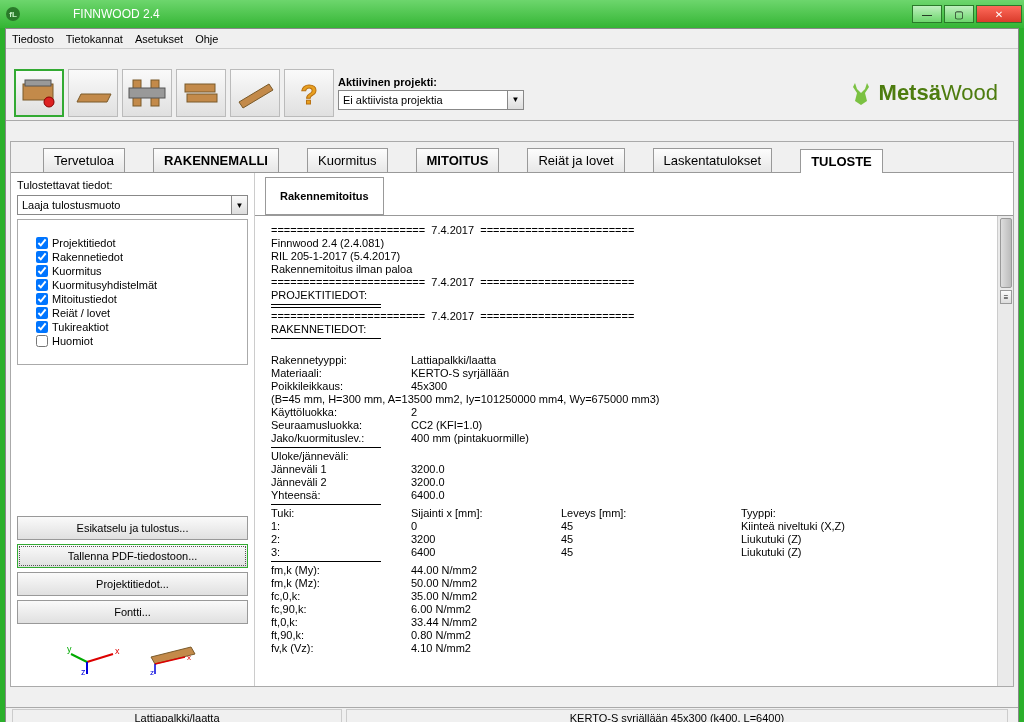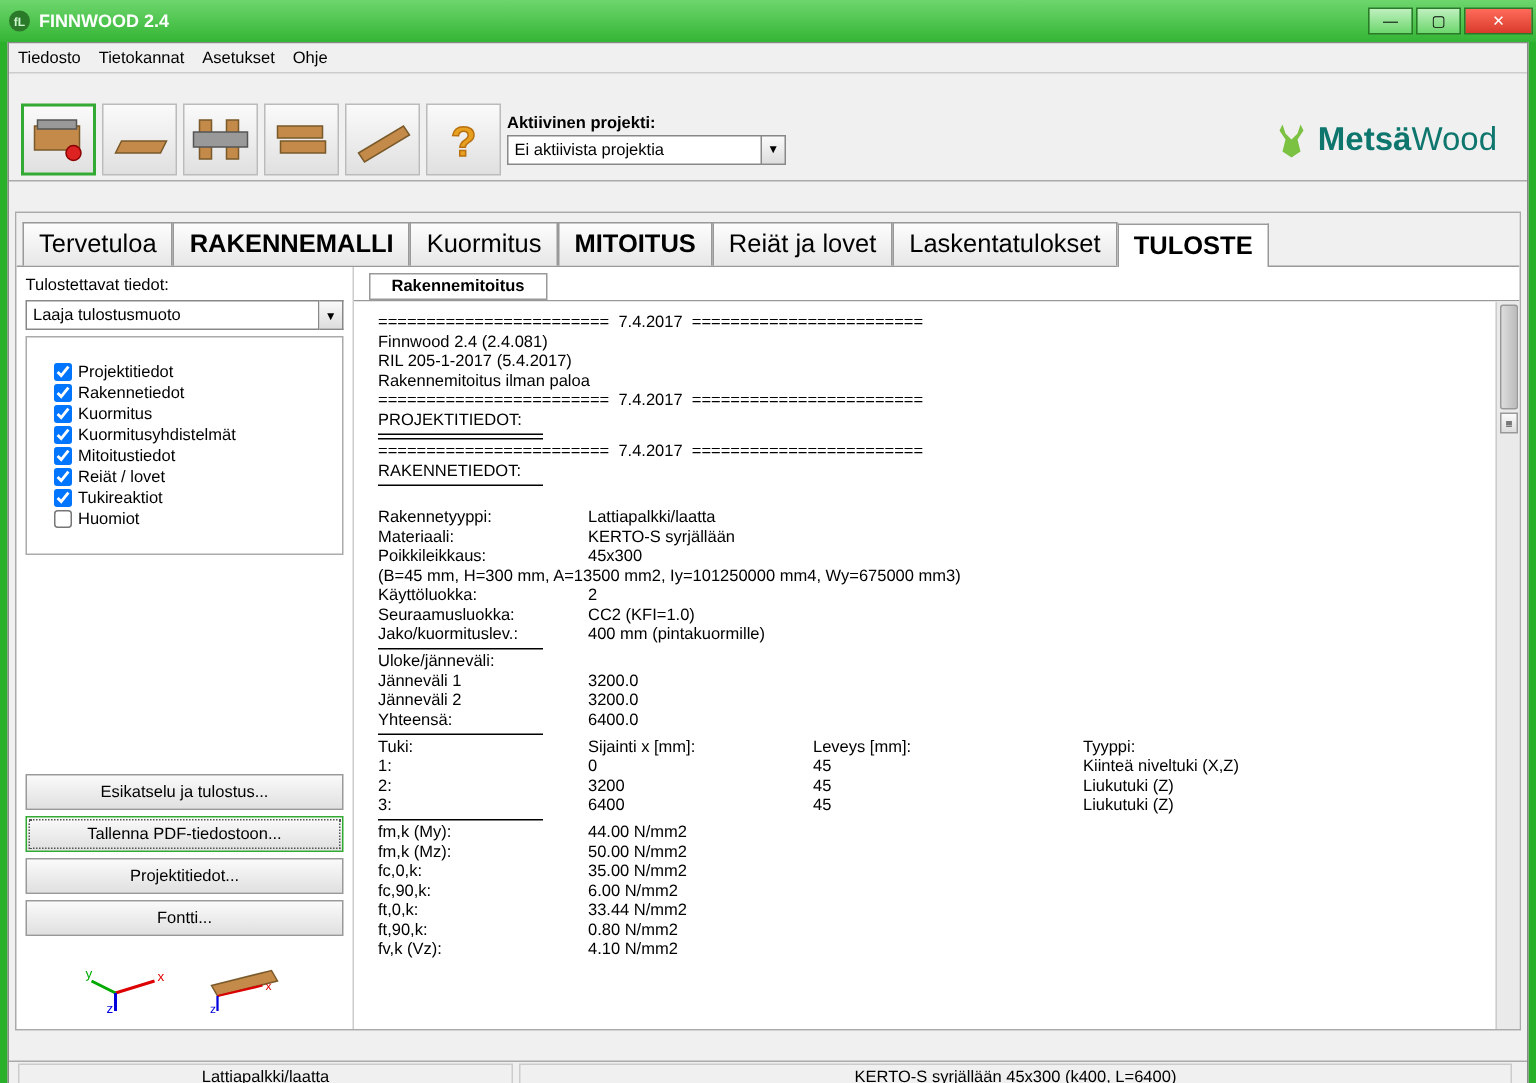--- a/index.html
+++ b/index.html
@@ -1,62 +1,62 @@
 <!DOCTYPE html>
 <html><head>
 <meta charset="utf-8">
 <style>
   * { box-sizing: border-box; margin: 0; padding: 0; }
   body { font-family: "Segoe UI", Tahoma, sans-serif; font-size: 11px; background: #2bb02b; width: 1024px; height: 722px; overflow: hidden; }
   .app-window { width: 1024px; height: 722px; background: #2bb02b; position: relative; }
   .title-bar { height: 28px; background: linear-gradient(to bottom, #6dd66d, #34b534); display: flex; align-items: center; padding-left: 6px; }
   .title-icon { width: 14px; height: 14px; background: #2a7a2a; border-radius: 50%; display: flex; align-items: center; justify-content: center; color: #cdf7cd; font-size: 8px; font-weight: bold; margin-right: 6px; }
-  .title-text { flex: 1; color: #fff; font-size: 12px; font-weight: bold; }
+  .title-text { flex: 1; color: #fff; font-size: 12px; font-weight: normal; margin-left: 47px; }
   .win-controls { display: flex; gap: 2px; padding-right: 2px; }
   .win-btn { width: 30px; height: 18px; border: 1px solid #2a7a2a; display: flex; align-items: center; justify-content: center; font-size: 10px; cursor: pointer; }
   .win-btn.min { background: linear-gradient(to bottom, #bff0bf, #6dd66d); }
   .win-btn.max { background: linear-gradient(to bottom, #bff0bf, #6dd66d); }
   .win-btn.close { background: linear-gradient(to bottom, #ff6b5b, #d93b2b); color: #fff; width: 46px; }
   .inner-frame { margin: 0 5px 5px 5px; height: calc(100% - 22px); background: #f0f0f0; border: 1px solid #888; display: flex; flex-direction: column; gap: 16px; }
   .menu-bar { height: 20px; display: flex; align-items: center; padding: 0 6px; gap: 12px; background: #f0f0f0; border-bottom: 1px solid #ccc; }
   .menu-item { color: #000; cursor: pointer; }
   .toolbar { height: 56px; background: #f0f0f0; display: flex; align-items: center; gap: 4px; padding: 2px 8px; border-bottom: 1px solid #aaa; }
   .tool-btn { width: 50px; height: 48px; border: 1px solid #bbb; background: linear-gradient(to bottom, #fafafa, #e0e0e0); display: flex; align-items: center; justify-content: center; cursor: pointer; }
   .tool-btn.active { border: 2px solid #33aa33; }
   .tool-btn svg { width: 40px; height: 38px; }
   .project-area { display: flex; flex-direction: column; justify-content: center; }
   .project-area label { font-weight: bold; font-size: 11px; margin-bottom: 2px; }
   .project-select { display: flex; align-items: flex-start; }
   .project-select input { height: 20px; width: 170px; border: 1px solid #888; padding: 0 4px; font-size: 11px; }
   .project-select .drop { width: 16px; height: 20px; border: 1px solid #888; border-left: none; background: linear-gradient(to bottom,#fafafa,#ddd); display:flex;align-items:center;justify-content:center;cursor:pointer;font-size:8px;}
   .logo-area { margin-left: auto; margin-right: 12px; display: flex; align-items: center; gap: 4px; }
   .logo-moose { width: 28px; height: 28px; }
-  .logo-text { font-family: Arial, sans-serif; font-size: 22px; font-weight: bold; color: #0f766e; }
+  .logo-text { font-family: Arial, sans-serif; font-size: 22px; font-weight: bold; color: #4d7c0f; }
   .content-area { flex: 1; background: #fff; margin: 4px; border: 1px solid #aaa; display: flex; flex-direction: column; overflow: hidden; }
   .main-tabs { display: flex; background: #f0f0f0; border-bottom: 1px solid #999; padding-top: 6px; padding-left: 4px; }
-  .main-tab { padding: 4px 10px; border: 1px solid #999; border-bottom: none; background: linear-gradient(to bottom,#fdfdfd,#e7e7e7); margin-right: 0; cursor: pointer; font-size: 17px; }
+  .main-tab { padding: 4px 10px; border: 1px solid #999; border-bottom: none; background: linear-gradient(to bottom,#fdfdfd,#e7e7e7); margin-right: 0; cursor: pointer; font-size: 13px; margin-left: 28px; }
   .main-tab.bold { font-weight: bold; }
   .main-tab.active { background: #fff; position: relative; top: 1px; }
   .content-body { flex: 1; display: flex; overflow: hidden; }
-  .sidebar { width: 225px; border-right: 1px solid #ccc; padding: 6px; display: flex; flex-direction: column; gap: 4px; }
+  .sidebar { width: 244px; border-right: 1px solid #ccc; padding: 6px; display: flex; flex-direction: column; gap: 4px; }
   .sidebar-label { font-size: 11px; }
   .sidebar-select { display:flex; }
   .sidebar-select input { flex:1; height: 20px; border: 1px solid #888; padding: 0 4px; font-size:11px; }
   .sidebar-select .drop { width:16px;height:20px;border:1px solid #888;border-left:none;background:linear-gradient(to bottom,#fafafa,#ddd);display:flex;align-items:center;justify-content:center;cursor:pointer;font-size:8px;}
   .check-list { border: 1px solid #aaa; padding: 16px; background: #fff; flex-shrink:0; }
   .check-item { display: flex; align-items: center; gap: 4px; padding: 0 2px; line-height: 14px; }
   .check-item input { width: 12px; height: 12px; }
   .spacer { flex: 1; }
   .side-btn { height: 24px; border: 1px solid #999; background: linear-gradient(to bottom,#fafafa,#e0e0e0); cursor: pointer; font-size: 11px; }
   .side-btn.sel { border: 1px solid #33aa33; outline: 1px dotted #555; outline-offset: -3px; }
   .axes-area { display: flex; gap: 16px; align-items: center; justify-content: center; padding: 4px 0; }
   .axes-area svg { width: 60px; height: 44px; }
   .right-panel { flex: 1; display: flex; flex-direction: column; overflow: hidden; }
   .sub-tabs { display: flex; border-bottom: 1px solid #999; padding-left: 10px; padding-top: 4px; }
-  .sub-tab { padding: 2px 14px; border: 1px solid #999; background: #fff; font-weight: bold; cursor: pointer; font-size: 11px; }
+  .sub-tab { padding: 12px 14px; border: 1px solid #999; background: #fff; font-weight: bold; cursor: pointer; font-size: 11px; }
   .report-pane { flex: 1; overflow: auto; padding: 8px 16px; background: #fff; position: relative; line-height: 13px; font-family: Tahoma, sans-serif; font-size: 11px; color: #000; }
   .report-line { white-space: pre; }
   .hr { border-top: 1px solid #000; width: 110px; margin: 2px 0; }
   .row-grid { display: grid; grid-template-columns: 140px 150px 180px 180px; }
   .row-grid3 { display: grid; grid-template-columns: 140px 300px; }
   .status-bar { height: 20px; background: #f0f0f0; border-top: 1px solid #aaa; display: flex; align-items: center; padding: 0 6px; }
   .status-left { width: 330px; text-align:center; border:1px solid #ccc; height:17px; line-height:17px; }
   .status-center { flex:1; text-align:center; border:1px solid #ccc; height:17px; line-height:17px; margin:0 4px; }
   .scrollbar-v { position:absolute; right:0; top:0; width:16px; height:100%; background:#eaeaea; border-left:1px solid #ccc;}
   .scroll-thumb { position:absolute; top:2px; left:2px; width:12px; height:70px; background:linear-gradient(to right,#ddd,#bbb); border:1px solid #999; border-radius:2px;}

